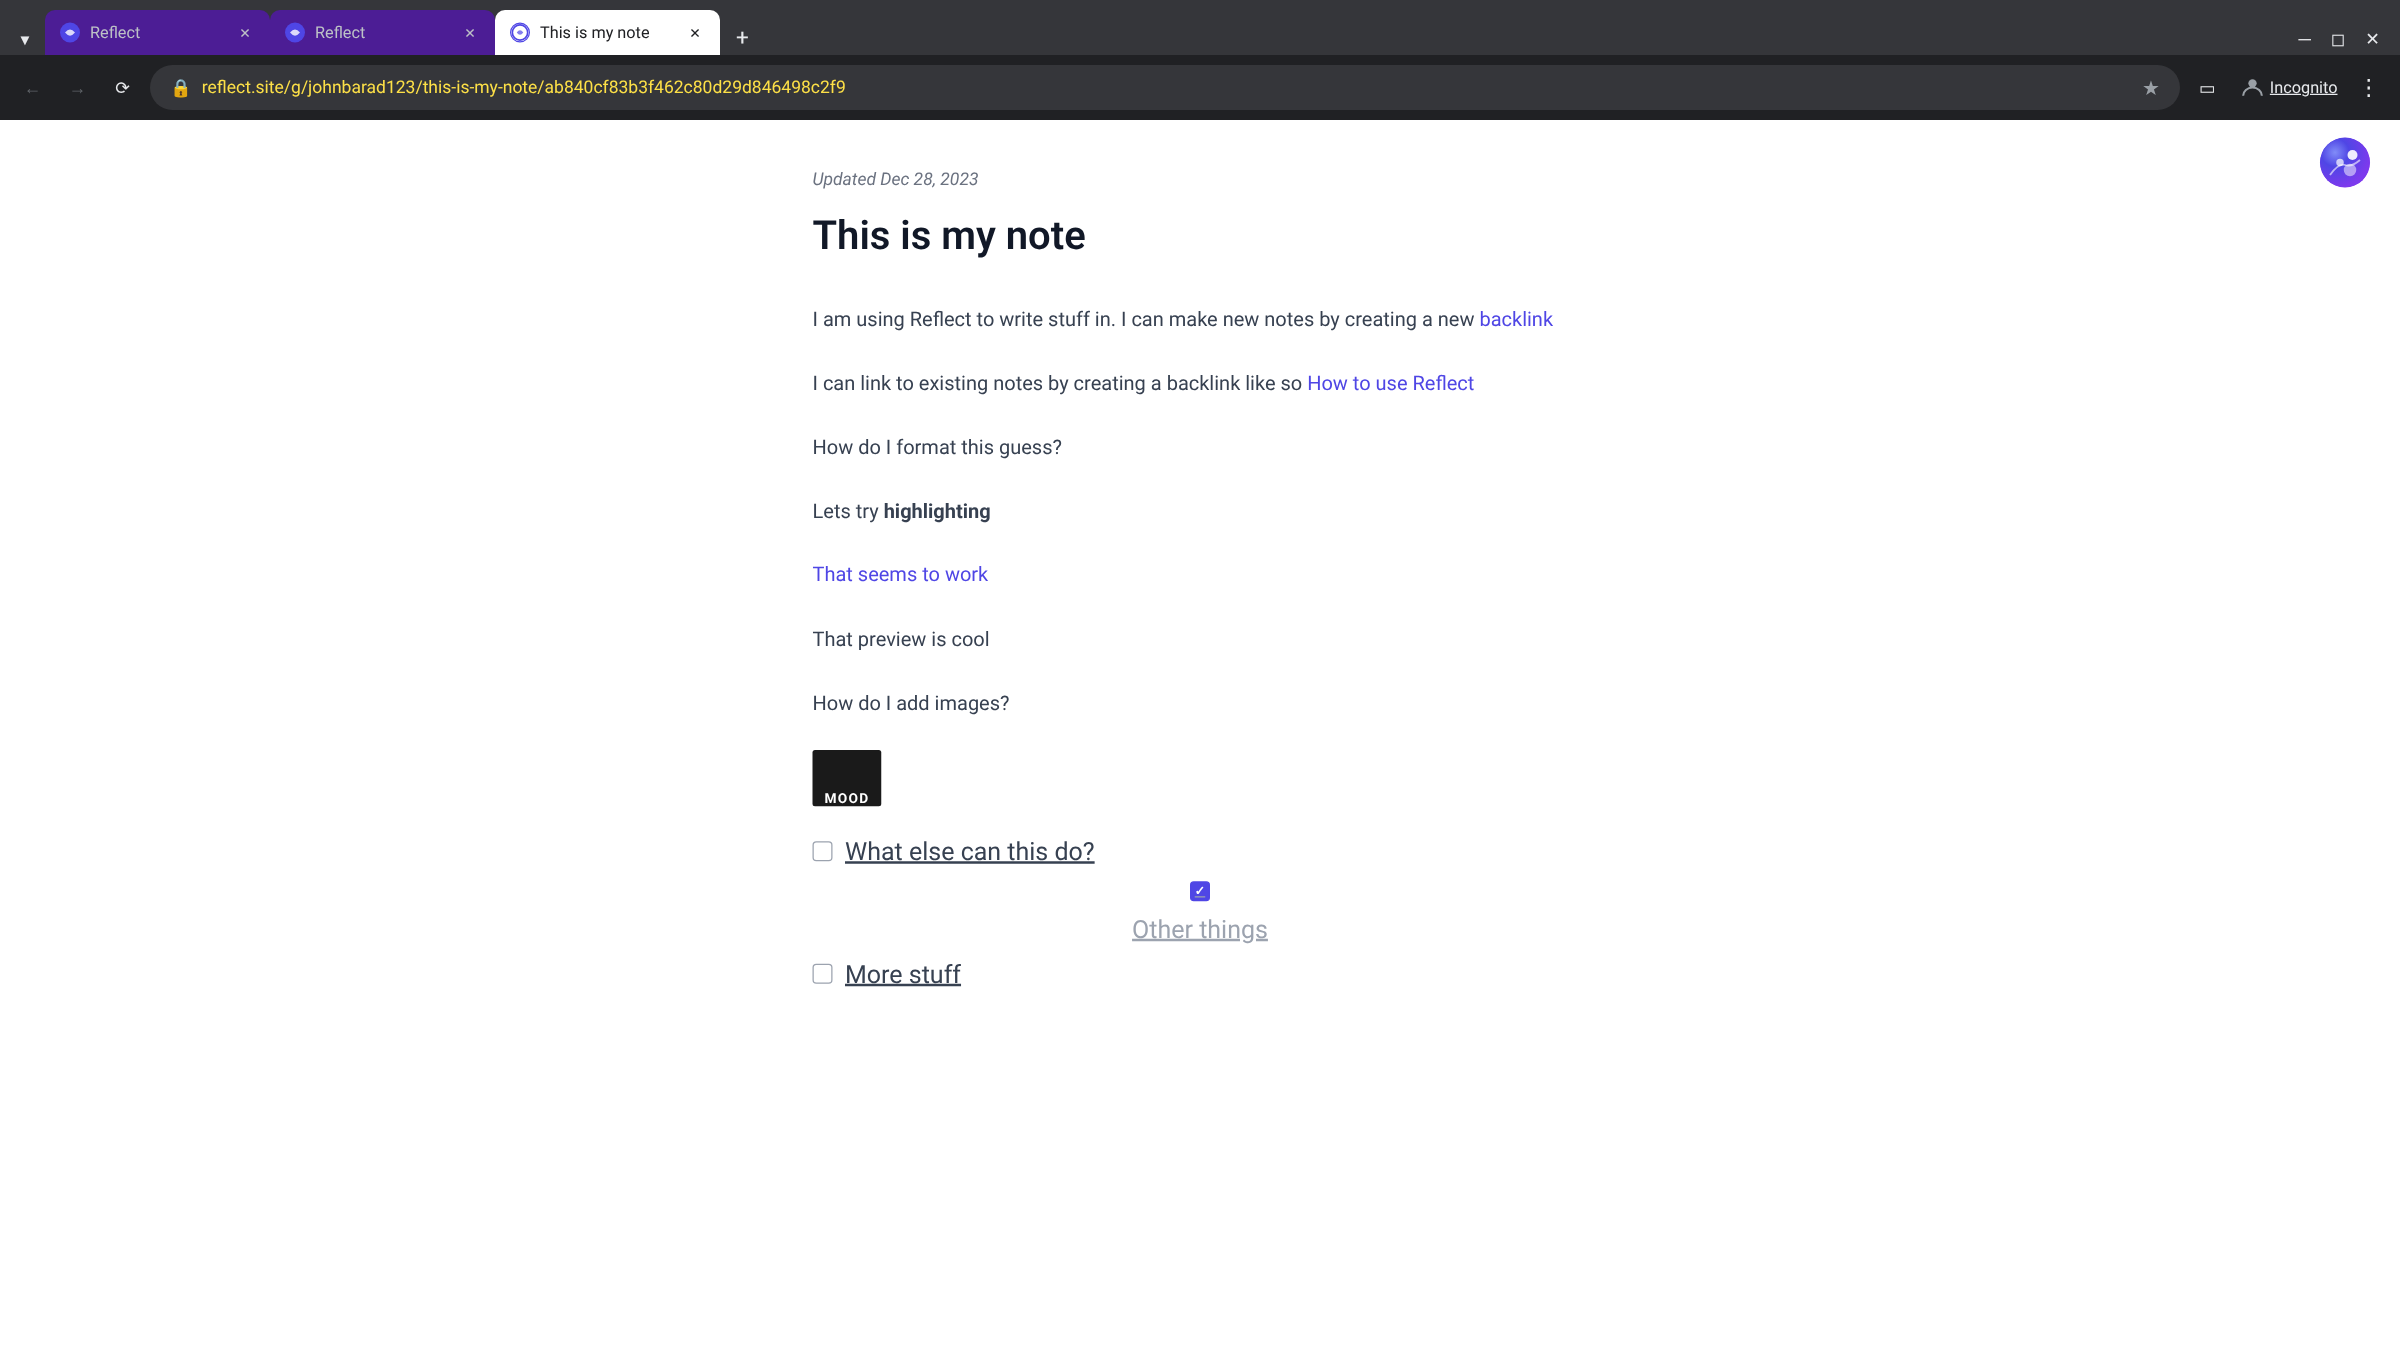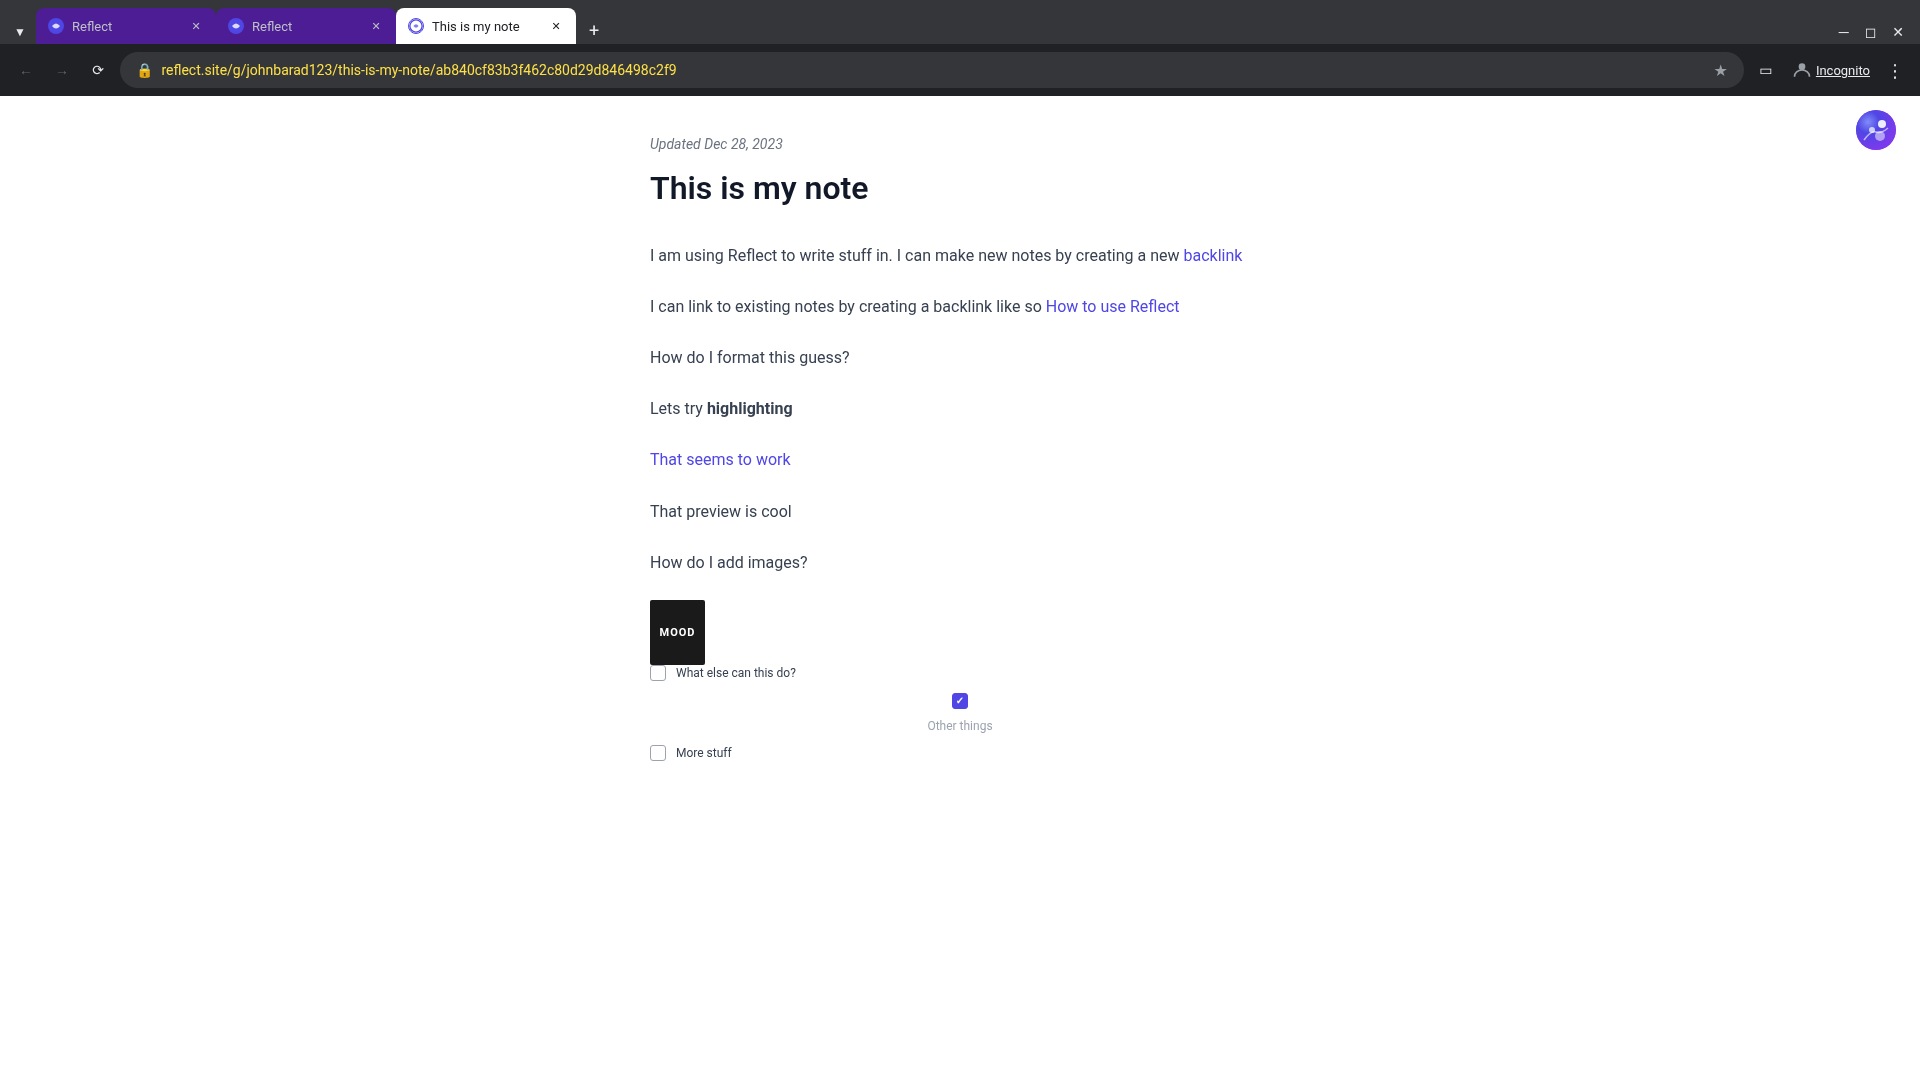--- a/index.html
+++ b/index.html
@@ -294,42 +294,44 @@
     .note-bold {
       font-weight: 700;
     }
 
     .note-colored-text {
       color: #4f46e5;
     }
 
     .note-image-placeholder {
       width: 55px;
-      height: 65px;
+      height: 45px;
       background: #1a1a1a;
       display: flex;
-      align-items: center;
-      justify-content: center;
+      align-items: flex-end;
+      justify-content: center;
+      margin-bottom: 24px;
       border-radius: 2px;
     }
 
     .mood-text {
       color: #fff;
       font-size: 11px;
       font-weight: 700;
       letter-spacing: 1px;
     }
 
     .checkbox-item {
       display: flex;
       align-items: center;
       gap: 10px;
       margin-bottom: 12px;
-      font-size: 12px;
+      font-size: 20px;
       color: #374151;
+      text-decoration: underline;
     }
 
     .checkbox-item.checked {
       color: #9ca3af;
       flex-direction: column;
     }
 
     .checkbox {
       width: 16px;
       height: 16px;

